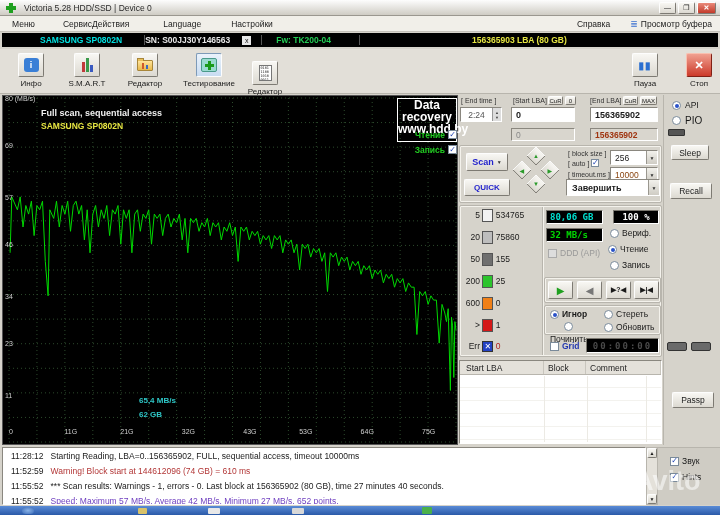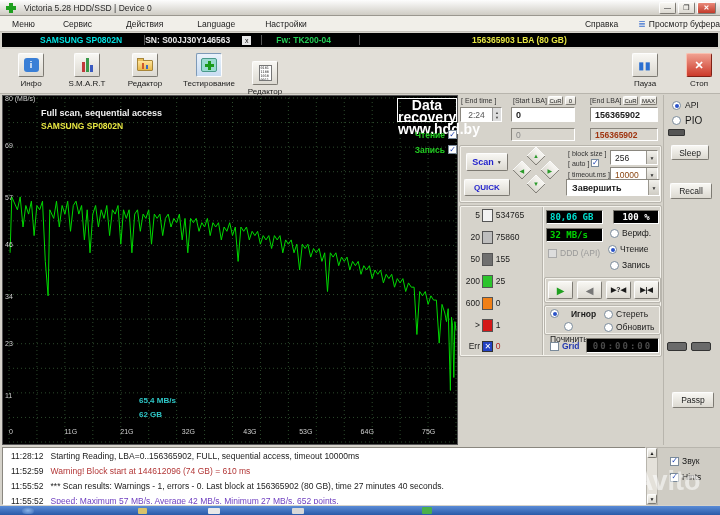--- a/index.html
+++ b/index.html
@@ -34,27 +34,27 @@
   <span style="margin-left:8px;font-size:8.5px;color:#2a2a2a;">Victoria 5.28 HDD/SSD | Device 0</span>
   <span style="flex:1"></span>
   <span class="btn" style="width:17px;height:12px;margin-right:2px;font-size:7px;">—</span>
   <span class="btn" style="width:17px;height:12px;margin-right:2px;font-size:7px;">❐</span>
   <span class="btn" style="width:19px;height:12px;margin-right:4px;background:linear-gradient(#e98a7a,#c23a2a);color:#fff;font-size:7px;font-weight:bold;">✕</span>
 </div>
 
 <div class="abs" style="left:0;top:16px;width:720px;height:16px;background:#f1efe9;border-bottom:1px solid #c4c1b9;display:flex;align-items:center;font-size:8.5px;color:#222;">
   <span style="margin-left:12px;text-align:center;">Меню</span>
   <span style="margin-left:28px;">Сервис</span>
-  <span style="margin-left:34px;">Действия</span>
+  <span style="">Действия</span>
   <span style="margin-left:34px;">Language</span>
   <span style="margin-left:30px;">Настройки</span>
   <span style="flex:1"></span>
   <span style="margin-right:20px;">Справка</span>
   <span style="color:#3a6fd0;font-size:9px;margin-right:3px;">≣</span>
-  <span style="margin-right:0;">Просмотр буфера</span>
+  <span style="margin-right:8px;">Просмотр буфера</span>
 </div>
 
 <div class="abs" style="left:2px;top:33px;width:716px;height:14px;background:#000;display:flex;align-items:center;font-size:8.5px;font-weight:bold;">
   <span style="color:#00e0e0;margin-left:38px;">SAMSUNG SP0802N</span>
   <span style="width:1px;height:10px;background:#555;margin-left:22px;"></span>
   <span style="color:#e8e8e8;">SN: S00JJ30Y146563</span>
   <span style="background:#e8e8e8;color:#111;width:9px;height:9px;display:inline-flex;align-items:center;justify-content:center;font-size:7px;font-weight:normal;margin-left:12px;">x</span>
   <span style="width:1px;height:10px;background:#555;margin-left:10px;"></span>
   <span style="color:#22cc55;margin-left:14px;">Fw: TK200-04</span>
   <span style="width:1px;height:10px;background:#555;margin-left:28px;"></span>
@@ -172,21 +172,21 @@
       <div style="position: absolute; left: 61.4625px; top: 332px; color: rgb(208, 208, 208); font-size: 7px;">11G</div>
       <div style="position: absolute; left: 117.338px; top: 332px; color: rgb(208, 208, 208); font-size: 7px;">21G</div>
       <div style="position: absolute; left: 178.8px; top: 332px; color: rgb(208, 208, 208); font-size: 7px;">32G</div>
       <div style="position: absolute; left: 240.262px; top: 332px; color: rgb(208, 208, 208); font-size: 7px;">43G</div>
       <div style="position: absolute; left: 296.137px; top: 332px; color: rgb(208, 208, 208); font-size: 7px;">53G</div>
       <div style="position: absolute; left: 357.6px; top: 332px; color: rgb(208, 208, 208); font-size: 7px;">64G</div>
       <div style="position: absolute; left: 419.062px; top: 332px; color: rgb(208, 208, 208); font-size: 7px;">75G</div>
     </div>
   <div style="position:absolute;left:38px;top:12px;color:#f0f0f0;font-weight:bold;font-size:9px;">Full scan, sequential access</div>
   <div style="position:absolute;left:38px;top:25px;color:#e6e642;font-weight:bold;font-size:8.5px;">SAMSUNG SP0802N</div>
-  <div style="position:absolute;left:394px;top:2px;width:60px;height:24px;border:1px solid #fff;text-align:center;color:#fff;font-weight:bold;font-size:14px;line-height:12px;">
+  <div style="position:absolute;left:394px;top:2px;width:60px;height:44px;border:1px solid #fff;text-align:center;color:#fff;font-weight:bold;font-size:12px;line-height:12px;">
     <span style="display:block;">Data recovery</span>
     <span style="display:block;">www.hdd.by</span>
   </div>
   <div class="abs" style="left:396px;top:33px;width:58px;height:11px;display:flex;align-items:center;justify-content:flex-end;gap:3px;">
     <span style="color:#22cc22;font-weight:bold;font-size:8.5px;">Чтение</span>
     <span class="cb">✓</span>
   </div>
   <div class="abs" style="left:396px;top:48px;width:58px;height:11px;display:flex;align-items:center;justify-content:flex-end;gap:3px;">
     <span style="color:#22cc22;font-weight:bold;font-size:8.5px;">Запись</span>
     <span class="cb">✓</span>
@@ -316,21 +316,21 @@
       <span style="color:#777;font-size:10px;">◀</span>
     </span>
   <span class="abs btn" style="left:148px;top:186px;width:25px;height:18px;">
       <span style="font-size:7px;font-weight:bold;">▶?◀</span>
     </span>
   <span class="abs btn" style="left:176px;top:186px;width:25px;height:18px;">
       <span style="font-size:7px;font-weight:bold;">▶|◀</span>
     </span>
 
   <div class="abs etched" style="left:86px;top:210px;width:117px;height:30px;"></div>
-  <div class="abs" style="left:92px;top:214px;display:flex;gap:12px;">
+  <div class="abs" style="left:92px;top:214px;display:flex;align-items:center;gap:3px;">
     <span class="radio on"></span>
     <span style="font-size:8.5px;font-weight:bold;">Игнор</span>
   </div>
   <div class="abs" style="left:146px;top:214px;display:flex;align-items:center;gap:3px;">
     <span class="radio"></span>
     <span style="font-size:8.5px;">Стереть</span>
   </div>
   <div class="abs" style="left:92px;top:227px;display:flex;align-items:center;gap:3px;flex-direction:column;">
     <span class="radio"></span>
     <span style="font-size:8.5px;">Починить</span>
@@ -341,20 +341,34 @@
   </div>
 
   <div class="abs" style="left:92px;top:246px;display:flex;align-items:center;gap:3px;">
     <span class="cb"></span>
     <span style="font-size:8.5px;font-weight:bold;color:#2238b0;">Grid</span>
   </div>
   <div class="abs lcd" style="left:128px;top:243px;width:73px;height:15px;justify-content:center;">
     <span style="color:#4a4a4a;font-size:9px;letter-spacing:2px;">00:00:00</span>
   </div>
 
+  <div class="abs sunken" style="left:1px;top:265px;width:203px;height:84px;background:#fff;">
+    <div style="display:flex;height:14px;background:#e4e1da;border-bottom:1px solid #b8b5ad;font-size:8.5px;color:#222;">
+      <span style="width:84px;padding:2px 0 0 6px;border-right:1px solid #c8c5bd;">Start LBA</span>
+      <span style="width:42px;padding:2px 0 0 4px;border-right:1px solid #c8c5bd;">Block</span>
+      <span style="flex:1;padding:2px 0 0 4px;border-right:1px solid #c8c5bd;">Comment</span>
+    </div>
+    <div style="background:
+      repeating-linear-gradient(to bottom, #ffffff 0 12px, #f3f2ee 12px 13px); height:68px;
+      border-left:0;">
+      <span class="abs" style="left:84px;top:15px;width:1px;height:66px;background:#eceae4;"></span>
+      <span class="abs" style="left:127px;top:15px;width:1px;height:66px;background:#eceae4;"></span>
+      <span class="abs" style="left:186px;top:15px;width:1px;height:66px;background:#eceae4;"></span>
+    </div>
+  </div>
 </div>
 
 <div class="abs" style="left:663px;top:95px;width:57px;height:350px;border-left:1px solid #b8b5ad;">
   <div class="abs" style="left:8px;top:5px;display:flex;align-items:center;gap:4px;">
     <span class="radio on"></span>
     <span style="font-size:8.5px;">API</span>
   </div>
   <div class="abs" style="left:8px;top:20px;display:flex;align-items:center;gap:4px;">
     <span class="radio"></span>
     <span style="font-size:10px;">PIO</span>

